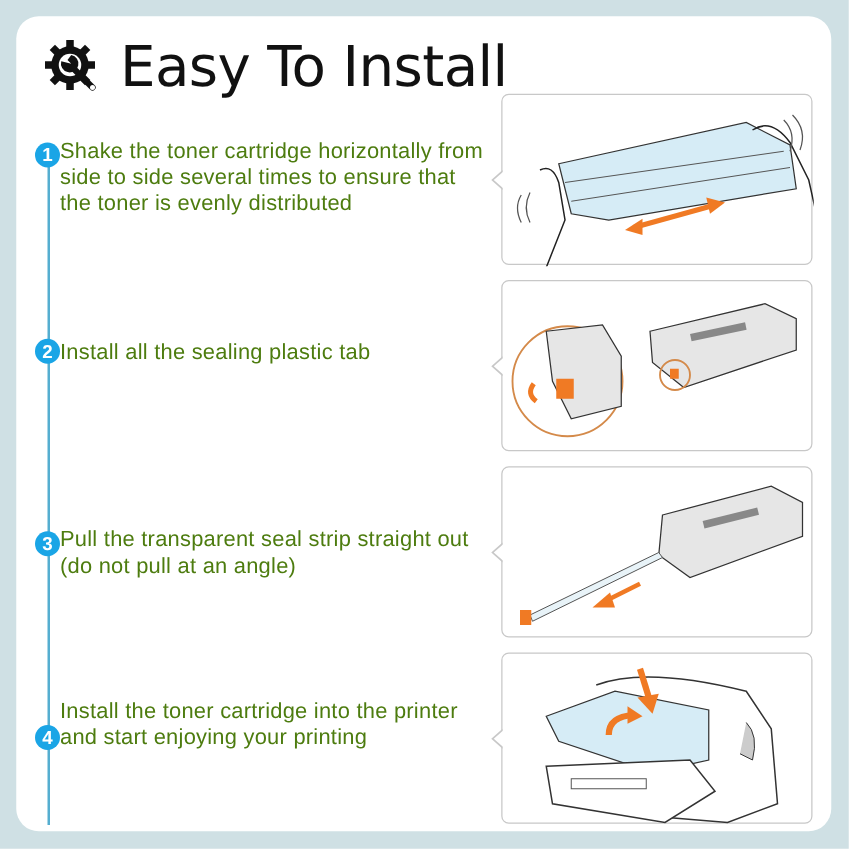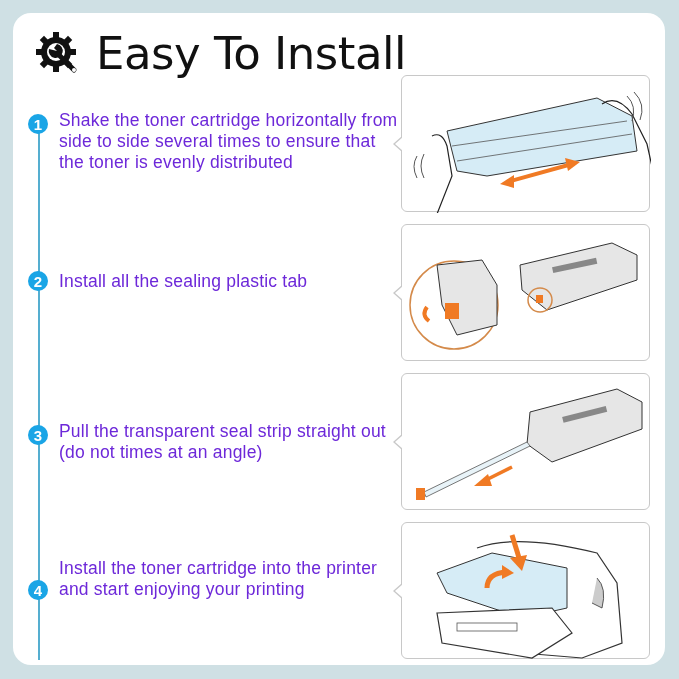--- a/index.html
+++ b/index.html
@@ -4,21 +4,21 @@
 <style>
   html,body{margin:0;padding:0;}
   body{width:679px;height:679px;background:#cfe0e4;position:relative;overflow:hidden;font-family:"Liberation Sans",sans-serif;}
   .card{position:absolute;left:13px;top:13px;width:652px;height:652px;background:#fff;border-radius:18px;}
   .title-row{position:absolute;left:34px;top:30px;display:flex;align-items:center;}
   .gear{width:48px;height:48px;margin-right:14px;}
   .title{font-size:45px;color:#111;font-family:"DejaVu Sans",sans-serif;letter-spacing:-0.5px;line-height:48px;}
   .timeline{position:absolute;left:38px;top:125px;width:2px;height:535px;background:#55aed0;}
   .step{position:absolute;left:28px;display:flex;align-items:center;}
   .badge{width:20px;height:20px;border-radius:50%;background:#1aa5e6;color:#fff;font-size:15px;font-weight:bold;display:flex;align-items:center;justify-content:center;flex:none;}
-  .step-text{position:absolute;left:59px;font-size:17.5px;color:#6d28d9;line-height:21px;font-family:"Liberation Sans",sans-serif;letter-spacing:0.2px;}
+  .step-text{position:absolute;left:48px;font-size:17.5px;color:#4d7c0f;line-height:21px;font-family:"Liberation Sans",sans-serif;letter-spacing:0.2px;}
   .panel{position:absolute;left:401px;width:249px;background:#fff;border:1px solid #c8c8c8;border-radius:6px;box-sizing:border-box;}
   .panel:before{content:"";position:absolute;left:-9px;top:50%;margin-top:-8px;width:0;height:0;border-top:8px solid transparent;border-bottom:8px solid transparent;border-right:9px solid #c8c8c8;}
   .panel:after{content:"";position:absolute;left:-7px;top:50%;margin-top:-7px;width:0;height:0;border-top:7px solid transparent;border-bottom:7px solid transparent;border-right:8px solid #fff;}
   .panel svg{position:absolute;left:0;top:0;}
 </style>
 </head>
 <body>
 
 <div class="card"></div>
 
@@ -77,21 +77,21 @@
     <polygon points="118,40 210,18 235,30 235,55 145,85 120,65" fill="#e6e6e6" stroke="#333"></polygon>
     <rect x="150" y="38" width="45" height="6" fill="#888" transform="rotate(-12 170 40)"></rect>
     <circle cx="138" cy="75" r="12" fill="none" stroke="#d48a4a" stroke-width="1.5"></circle>
     <rect x="134" y="70" width="7" height="8" fill="#f07a24"></rect>
   </svg>
 </div>
 
 <div class="step" style="top:425px">
   <div class="badge">3</div>
 </div>
-<div class="step-text" style="top:421px;width:340px">Pull the transparent seal strip straight out (do not times at an angle)</div>
+<div class="step-text" style="top:421px;width:340px">Pull the transparent seal strip straight out (do not pull at an angle)</div>
 <div class="panel" style="top:373px;height:137px">
   <svg width="249" height="137">
     <polygon points="128,38 215,15 240,28 240,55 150,88 125,70" fill="#e6e6e6" stroke="#333"></polygon>
     <rect x="160" y="38" width="45" height="6" fill="#888" transform="rotate(-14 180 40)"></rect>
     <polygon points="22,118 125,68 128,72 24,123" fill="#e8f3f8" stroke="#555" stroke-width="0.8"></polygon>
     <rect x="14" y="114" width="9" height="12" fill="#f07a24"></rect>
     <line x1="80" y1="108" x2="110" y2="93" stroke="#f07a24" stroke-width="3.5"></line>
     <polygon points="72,112 86,100 90,112" fill="#f07a24"></polygon>
   </svg>
 </div>

